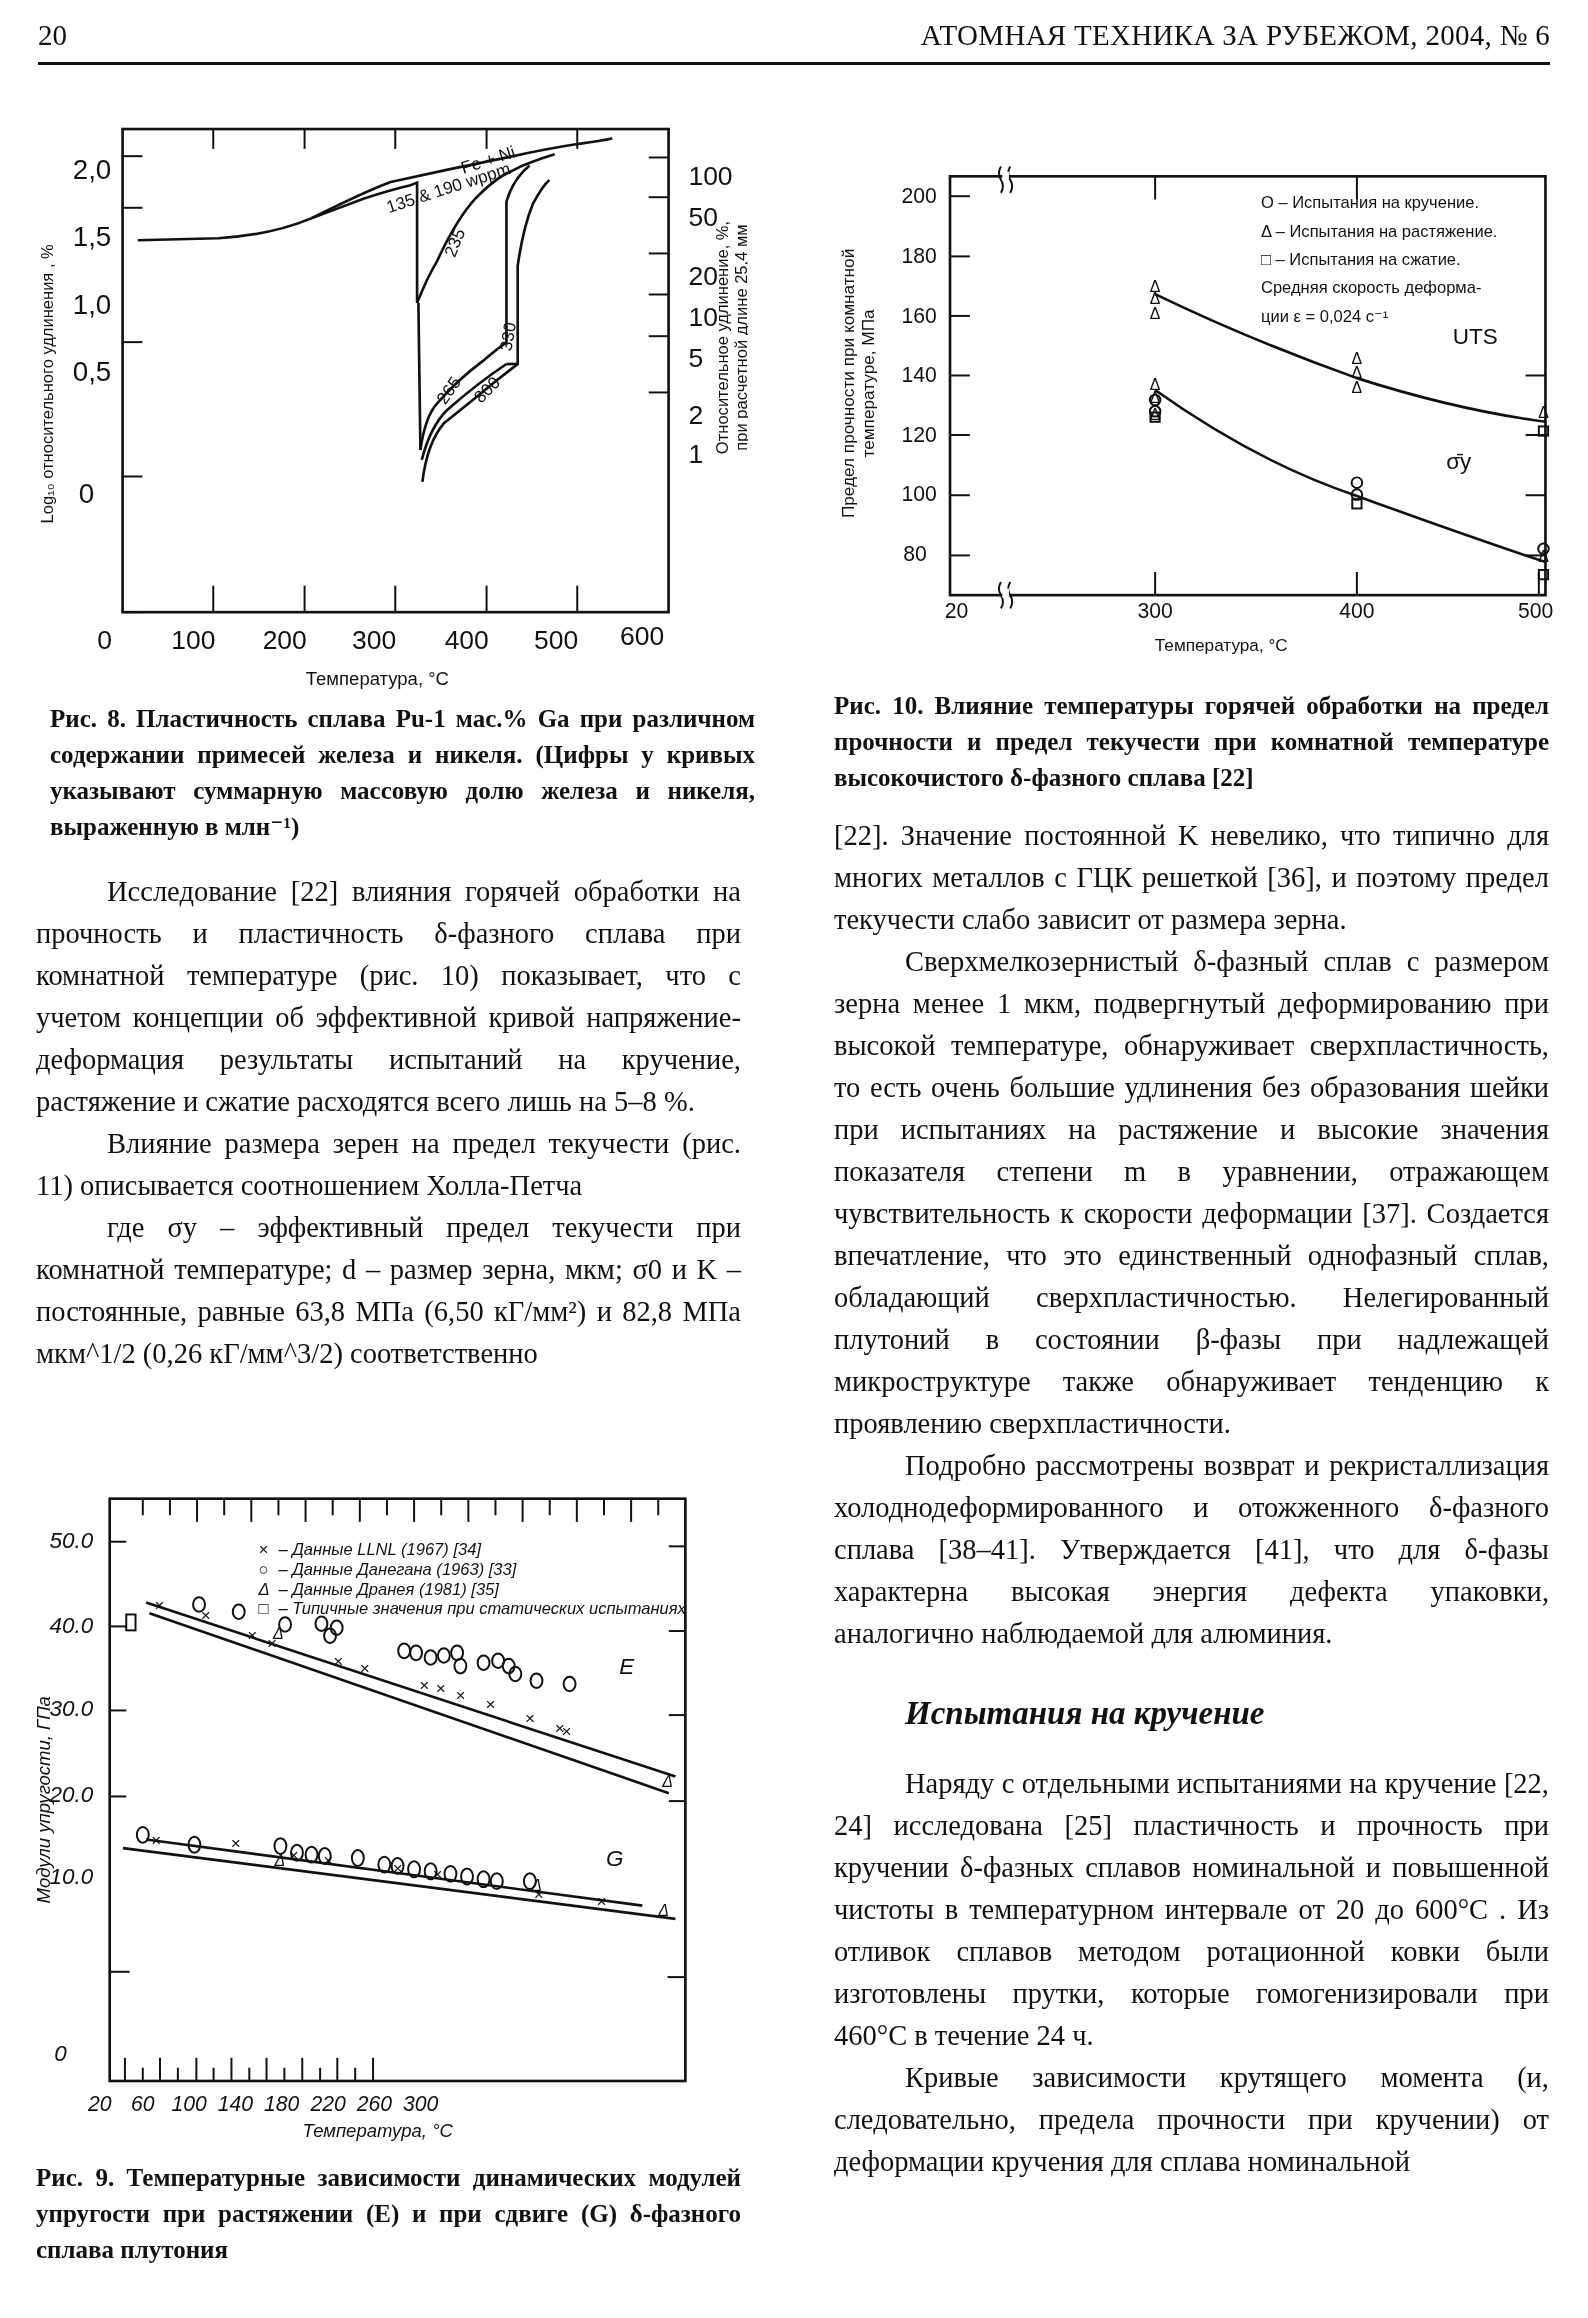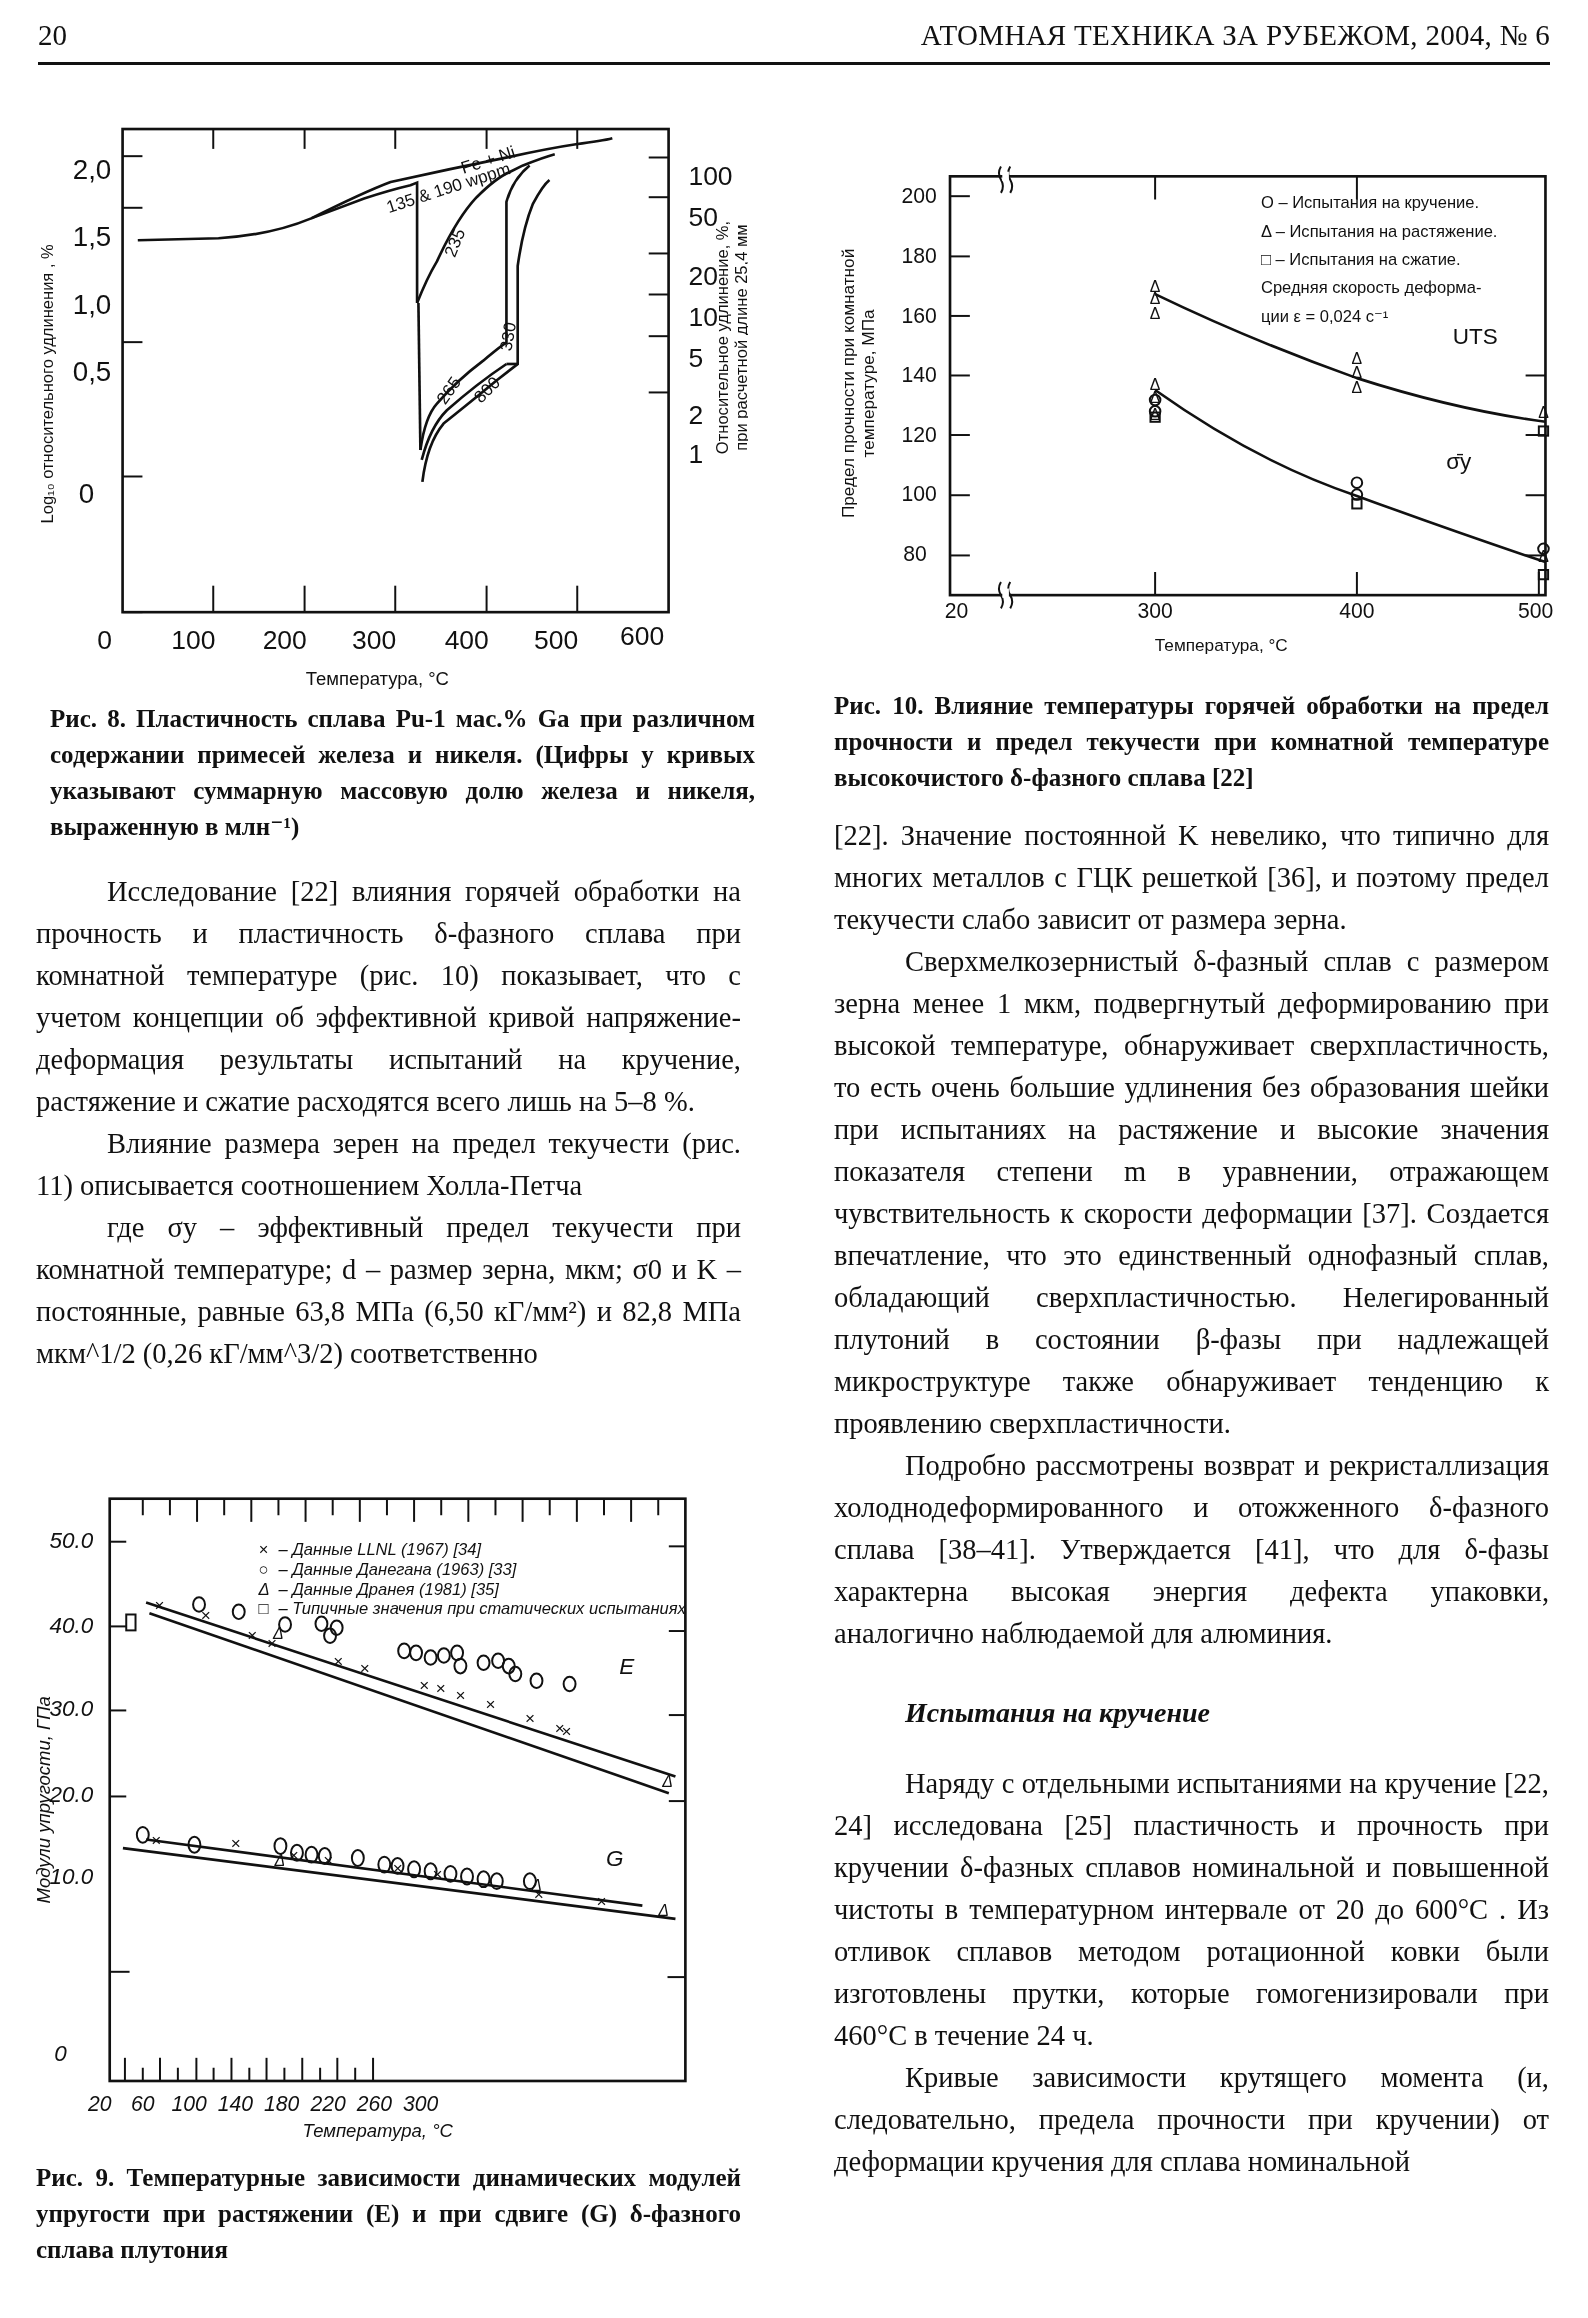--- a/index.html
+++ b/index.html
@@ -6,21 +6,21 @@
   body { width: 1588px; height: 2319px; position: relative; overflow: hidden; color: #111; font-family: "Liberation Serif", "DejaVu Serif", serif; }
   .abs { position: absolute; }
   .hdr-num { left: 38px; top: 18.5px; font-size: 29px; }
   .hdr-title { right: 38px; top: 18.5px; font-size: 29px; letter-spacing: 0.3px; text-align: center; }
   .hdr-rule { left: 38px; top: 62px; width: 1512px; height: 3.3px; background: #111; }
   .caption { font-weight: bold; font-size: 25px; line-height: 36px; text-align: justify; }
   .body-text { font-size: 28.5px; line-height: 42px; text-align: justify; }
   .body-text p { margin: 0; text-indent: 71px; }
   .body-text p.noindent { text-indent: 0; }
   .formula { display: flex; justify-content: space-between; padding-left: 71px; padding-right: 73px; }
-  .section-head { font-weight: bold; font-style: italic; font-size: 28px; padding-left: 71px; margin: 37px 0 29px 0; font-family: Liberation Serif, serif; }
+  .section-head { font-weight: bold; font-style: italic; font-size: 33px; padding-left: 71px; margin: 37px 0 29px 0; font-family: Liberation Serif, serif; }
   .chart svg text { font-family: "Liberation Sans", "DejaVu Sans", sans-serif; fill: #111; }
 </style>
 </head>
 <body>
 
 <div class="abs hdr-num">20</div>
 <div class="abs hdr-title">АТОМНАЯ ТЕХНИКА ЗА РУБЕЖОМ, 2004, № 6</div>
 <div class="abs hdr-rule"></div>
 
 <div class="abs chart" style="left:20px; top:119px; width:728px; height:576px;">

